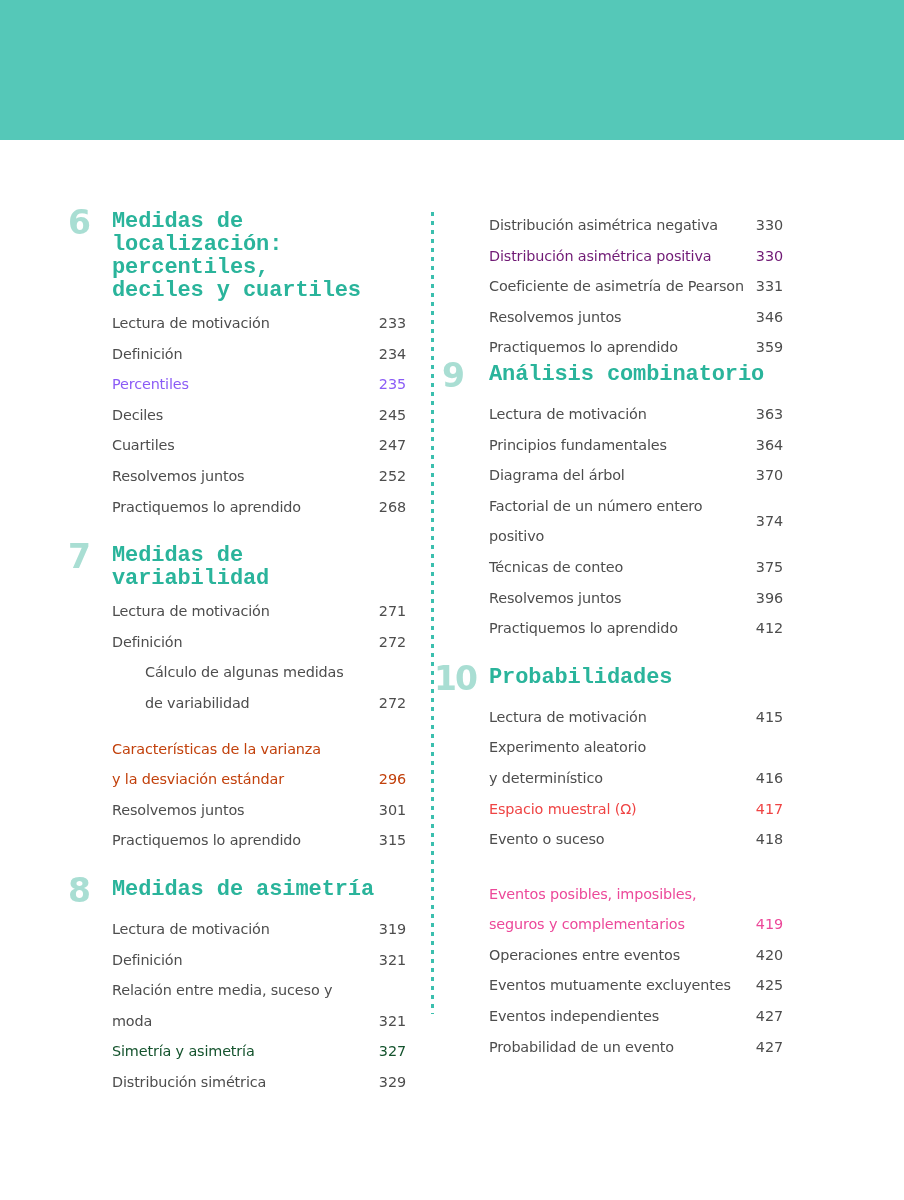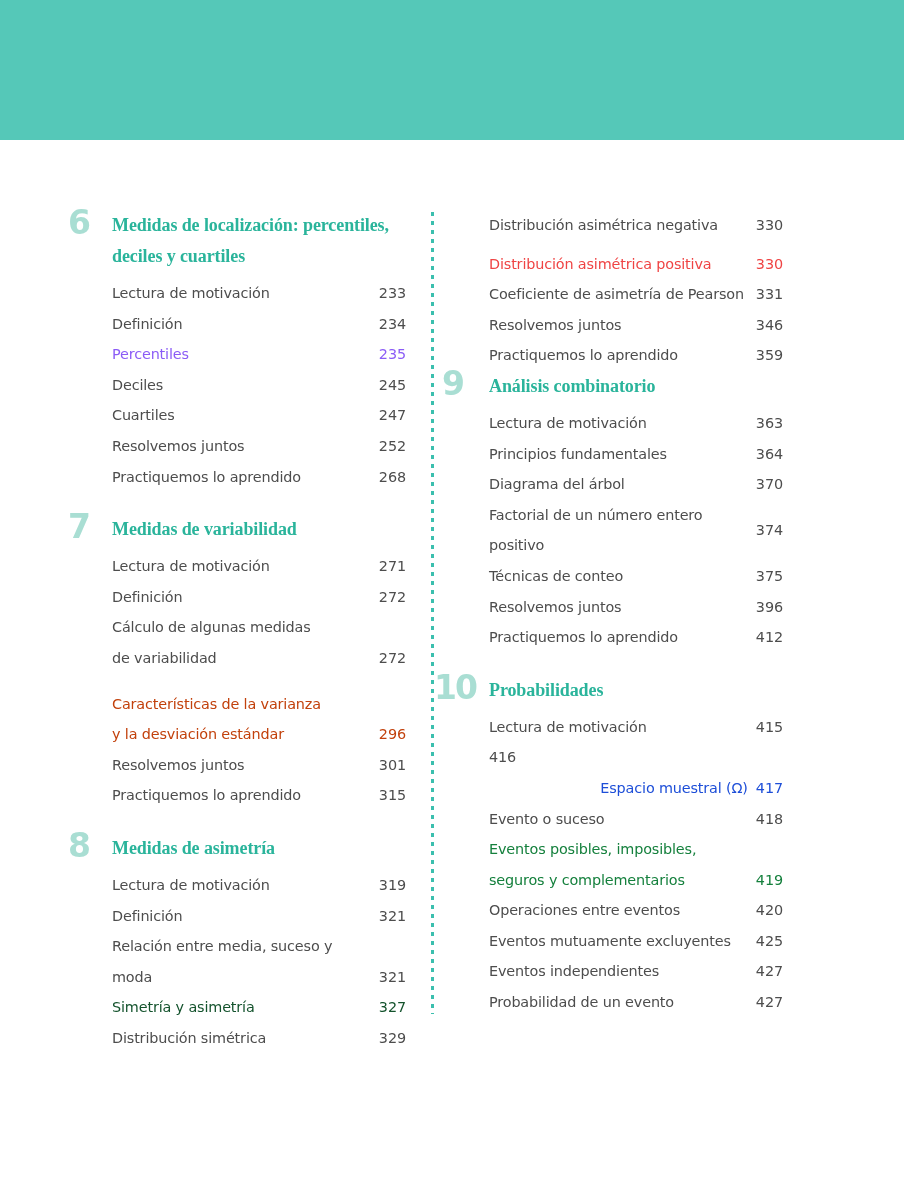--- a/index.html
+++ b/index.html
@@ -87,24 +87,24 @@
     color: #a9ded3;
     letter-spacing: -1px;
   }
   .chapter-num.wide {
     left: -24px;
     width: 56px;
     letter-spacing: -2px;
   }
   .chapter-title {
     display: block;
-    font-family: Liberation Serif, serif;
+    font-family: Liberation Mono, monospace;
     font-weight: 700;
-    font-size: 18px;
-    line-height: 31px;
+    font-size: 22px;
+    line-height: 23px;
     color: #2ab49b;
     letter-spacing: -0.1px;
   }
 
   
   .entries {
     margin-top: 6px;
     padding-left: 28px;
   }
   .entry {
@@ -189,21 +189,21 @@
           </div>
           <div class="entries">
             <div class="entry" style="color: rgb(77, 77, 77);">
               <span class="entry-label">Lectura de motivación</span>
               <span class="entry-page">271</span>
             </div>
             <div class="entry" style="color: rgb(77, 77, 77);">
               <span class="entry-label">Definición</span>
               <span class="entry-page">272</span>
             </div>
-            <div class="entry" style="color: rgb(77, 77, 77);">
+            <div class="entry" style="color: rgb(77, 77, 77); margin-left: 33px;">
               <span class="entry-label">Cálculo de algunas medidas
 de variabilidad</span>
               <span class="entry-page">272</span>
             </div>
             <div class="entry" style="color: #c2410c; margin-top: 15px;">
               <span class="entry-label">Características de la varianza
 y la desviación estándar</span>
               <span class="entry-page">296</span>
             </div>
             <div class="entry" style="color: rgb(77, 77, 77);">
@@ -244,21 +244,21 @@
             </div>
           </div>
         </div>
       </div>
     <div class="column column-right">
         <div class="entries" style="margin-top: 0px;">
           <div class="entry" style="color: rgb(77, 77, 77);">
             <span class="entry-label">Distribución asimétrica negativa</span>
             <span class="entry-page">330</span>
           </div>
-          <div class="entry" style="color: #ef4444; margin-top: 8px;">
+          <div class="entry" style="color: #701a75;">
             <span class="entry-label">Distribución asimétrica positiva</span>
             <span class="entry-page">330</span>
           </div>
           <div class="entry" style="color: rgb(77, 77, 77);">
             <span class="entry-label">Coeficiente de asimetría de Pearson</span>
             <span class="entry-page">331</span>
           </div>
           <div class="entry" style="color: rgb(77, 77, 77);">
             <span class="entry-label">Resolvemos juntos</span>
             <span class="entry-page">346</span>
@@ -308,31 +308,33 @@
           <div class="chapter-head">
             <span class="chapter-num wide" style="color: rgb(169, 222, 211);">10</span>
             <span class="chapter-title" style="white-space: pre-line; color: rgb(42, 180, 155);">Probabilidades</span>
           </div>
           <div class="entries">
             <div class="entry" style="color: rgb(77, 77, 77);">
               <span class="entry-label">Lectura de motivación</span>
               <span class="entry-page">415</span>
             </div>
             <div class="entry" style="color: rgb(77, 77, 77);">
+              <span class="entry-label">Experimento aleatorio
+y determinístico</span>
               <span class="entry-page">416</span>
             </div>
-            <div class="entry" style="color: #1d4ed8; justify-content: flex-end;">
+            <div class="entry" style="color: #ef4444;">
               <span class="entry-label">Espacio muestral (Ω)</span>
               <span class="entry-page">417</span>
             </div>
             <div class="entry" style="color: rgb(77, 77, 77); gap: 48px;">
               <span class="entry-label">Evento o suceso</span>
               <span class="entry-page">418</span>
             </div>
-            <div class="entry" style="color: #15803d;">
+            <div class="entry" style="color: #ec4899; margin-top: 24px;">
               <span class="entry-label">Eventos posibles, imposibles,
 seguros y complementarios</span>
               <span class="entry-page">419</span>
             </div>
             <div class="entry" style="color: rgb(77, 77, 77);">
               <span class="entry-label">Operaciones entre eventos</span>
               <span class="entry-page">420</span>
             </div>
             <div class="entry" style="color: rgb(77, 77, 77);">
               <span class="entry-label">Eventos mutuamente excluyentes</span>

